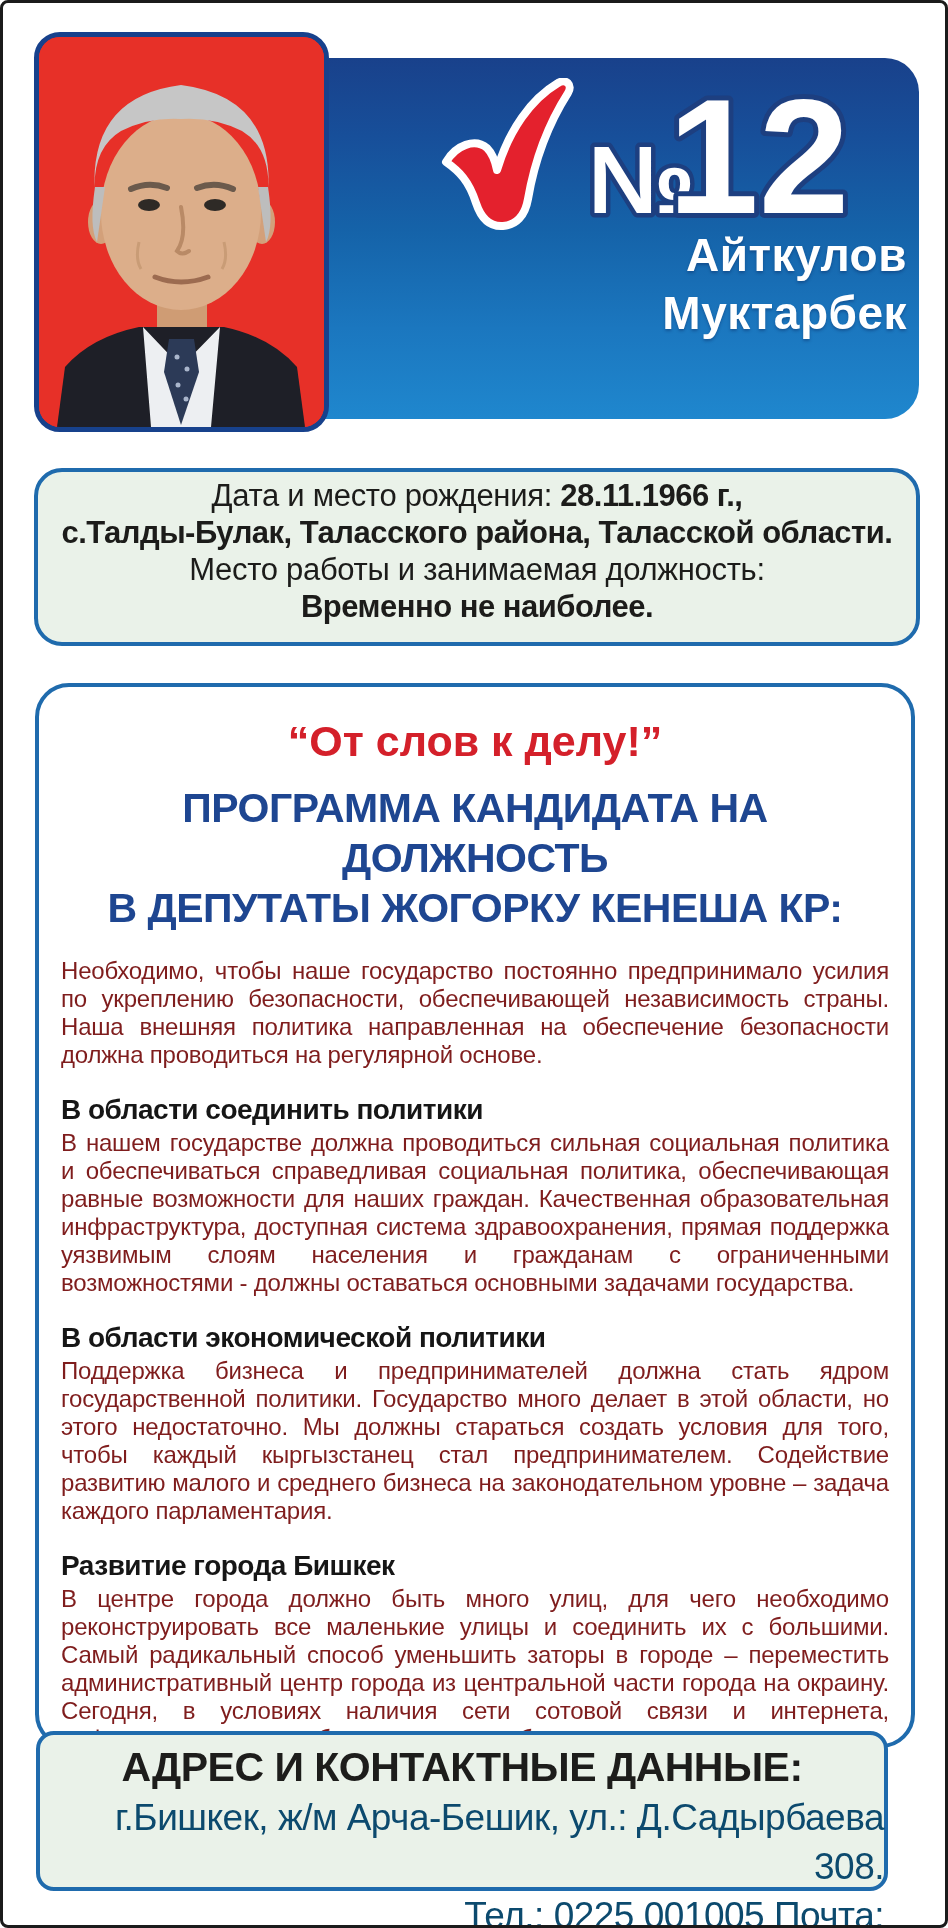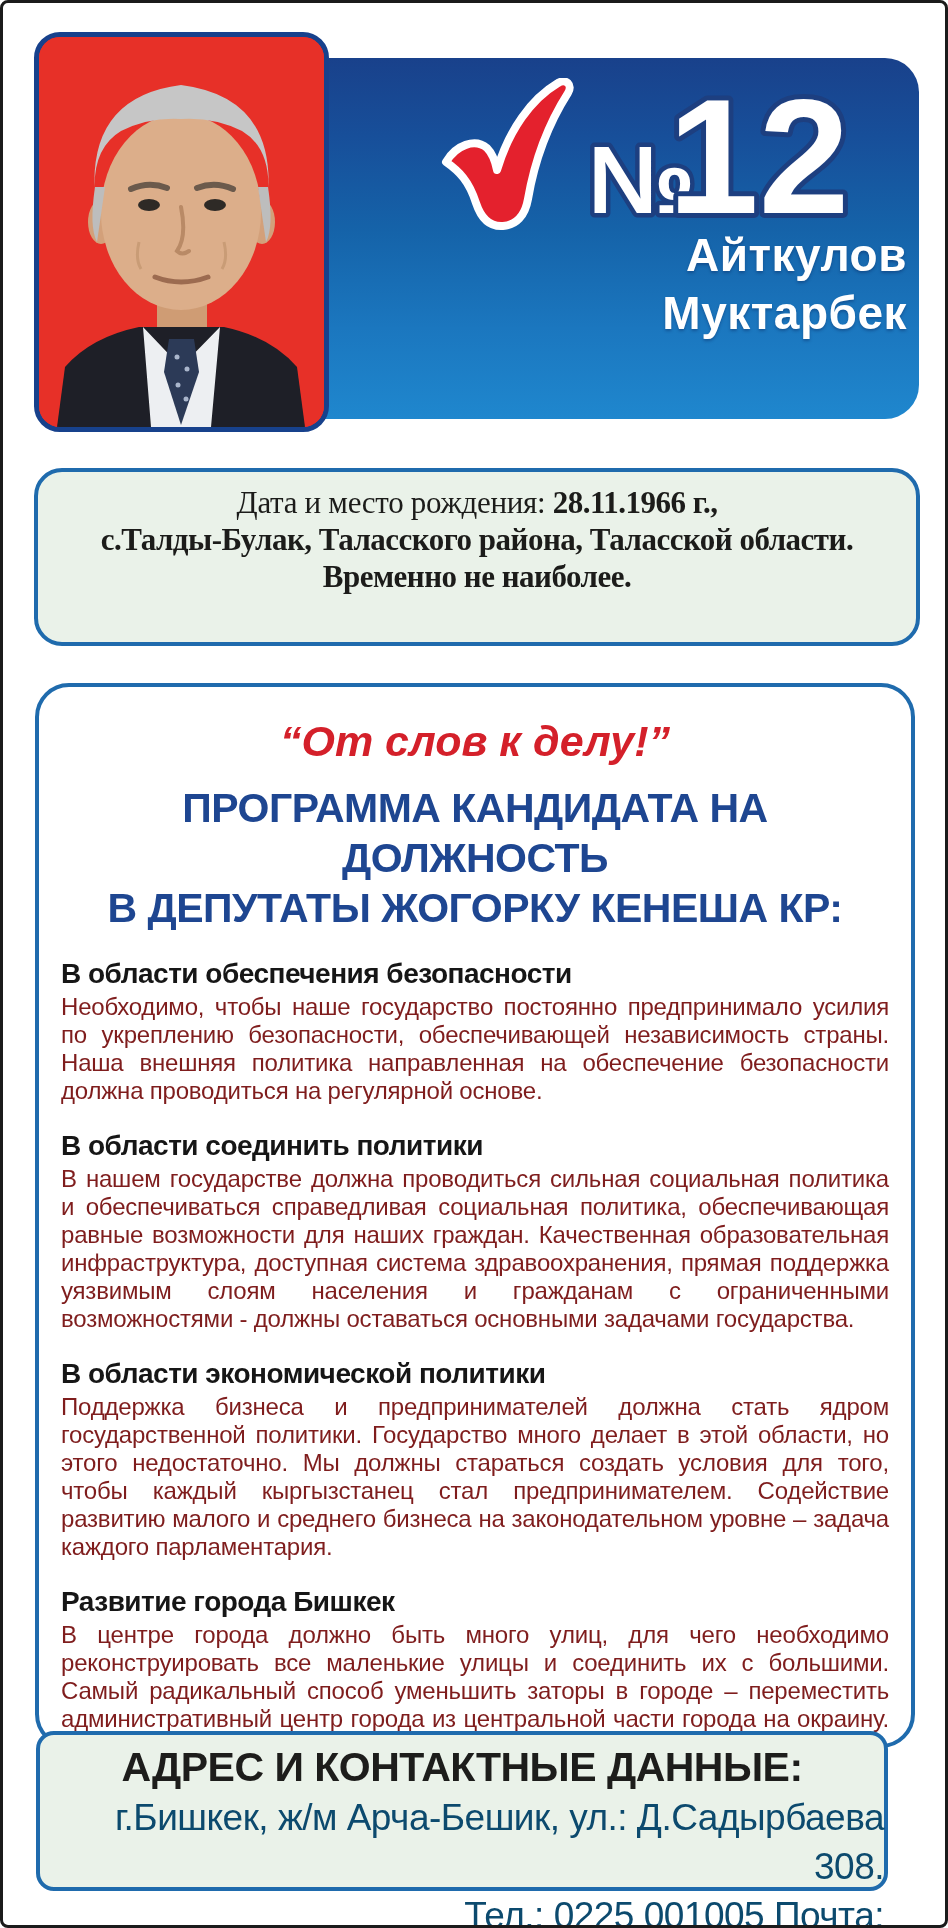--- a/index.html
+++ b/index.html
@@ -28,31 +28,31 @@
     border:5px solid #17418c; border-radius:26px; overflow:hidden;
     background:#e73028; z-index:2;
   }
   
   .green-box {
     position:absolute; background:#eaf2e9; border:4px solid #1f6bad;
     text-align:center; color:#1c1c1a;
   }
   .bio-box {
     left:31px; top:465px; width:886px; height:178px; border-radius:28px;
-    padding-top:12px; font-size:31px; line-height:37px; letter-spacing:-0.3px;font-family:Liberation Serif, serif;
+    padding-top:5px; font-size:31px; line-height:37px; letter-spacing:-0.3px;
   }
   .bio-box b { letter-spacing:-0.5px; }
   
   .program-box {
     position:absolute; left:32px; top:680px; width:880px; height:1065px;
     background:#ffffff; border:4px solid #1f6bad; border-radius:34px;
     padding:24px 22px 10px; overflow:hidden; z-index:1;
   }
   .slogan {
-    text-align:center; color:#d4202a; font-weight:bold; font-style:italic;
+    text-align:center; color:#d4202a; font-weight:bold; 
     font-size:43px; line-height:52px; margin:4px 0 16px;
   }
   .prog-heading {
     text-align:center; color:#1e4691; font-weight:bold;
     font-size:41px; line-height:50px; margin-bottom:16px; letter-spacing:-0.5px;
   }
   .section { margin-top:24px; }
   .section:first-of-type { margin-top:0; }
   .section-title {
     font-weight:bold; color:#161616; font-size:28px; line-height:34px;
@@ -127,32 +127,32 @@
       <path d="M142,170 Q148,200 138,214 Q143,219 150,214" stroke="#b98a66" stroke-width="4" fill="none" stroke-linecap="round"></path>
       <path d="M116,240 Q142,250 169,240" stroke="#9c6b50" stroke-width="5" fill="none" stroke-linecap="round"></path>
       <path d="M100,205 Q96,222 102,232" stroke="#c99c76" stroke-width="3" fill="none"></path>
       <path d="M185,205 Q189,222 183,232" stroke="#c99c76" stroke-width="3" fill="none"></path>
     </svg>
   </div>
 
   <div class="green-box bio-box">
     <div><span>Дата  и место рождения: </span><b>28.11.1966 г.,</b></div>
     <div><b>с.Талды-Булак, Таласского района, Таласской области.</b></div>
+    <div>Место работы и занимаемая должность:</div>
     <div><b>Временно не наиболее.</b></div>
   </div>
 
   <div class="program-box">
     <div class="slogan">“От слов к делу!”</div>
     <div class="prog-heading">
       <div>ПРОГРАММА КАНДИДАТА НА ДОЛЖНОСТЬ</div>
       <div>В ДЕПУТАТЫ ЖОГОРКУ КЕНЕША КР:</div>
     </div>
 
     <div class="section">
-      <div class="section-title">В области обеспечения безопасности</div>
       <div class="section-body">Необходимо, чтобы наше государство постоянно предпринимало усилия по укреплению безопасности, обеспечивающей независимость страны. Наша внешняя политика направленная на обеспечение безопасности должна проводиться на регулярной основе.</div>
     </div>
     <div class="section">
       <div class="section-title">В области соединить политики</div>
       <div class="section-body">В нашем государстве должна проводиться сильная социальная политика и обеспечиваться справедливая социальная политика, обеспечивающая равные возможности для наших граждан. Качественная образовательная инфраструктура, доступная система здравоохранения, прямая поддержка уязвимым слоям населения и гражданам с ограниченными возможностями - должны оставаться основными задачами государства.</div>
     </div>
     <div class="section">
       <div class="section-title">В области экономической политики</div>
       <div class="section-body">Поддержка бизнеса и предпринимателей должна стать ядром государственной политики. Государство много делает в этой области, но этого недостаточно. Мы должны стараться создать условия для того, чтобы каждый кыргызстанец стал предпринимателем. Содействие развитию малого и среднего бизнеса на законодательном уровне – задача каждого парламентария.</div>
     </div>

